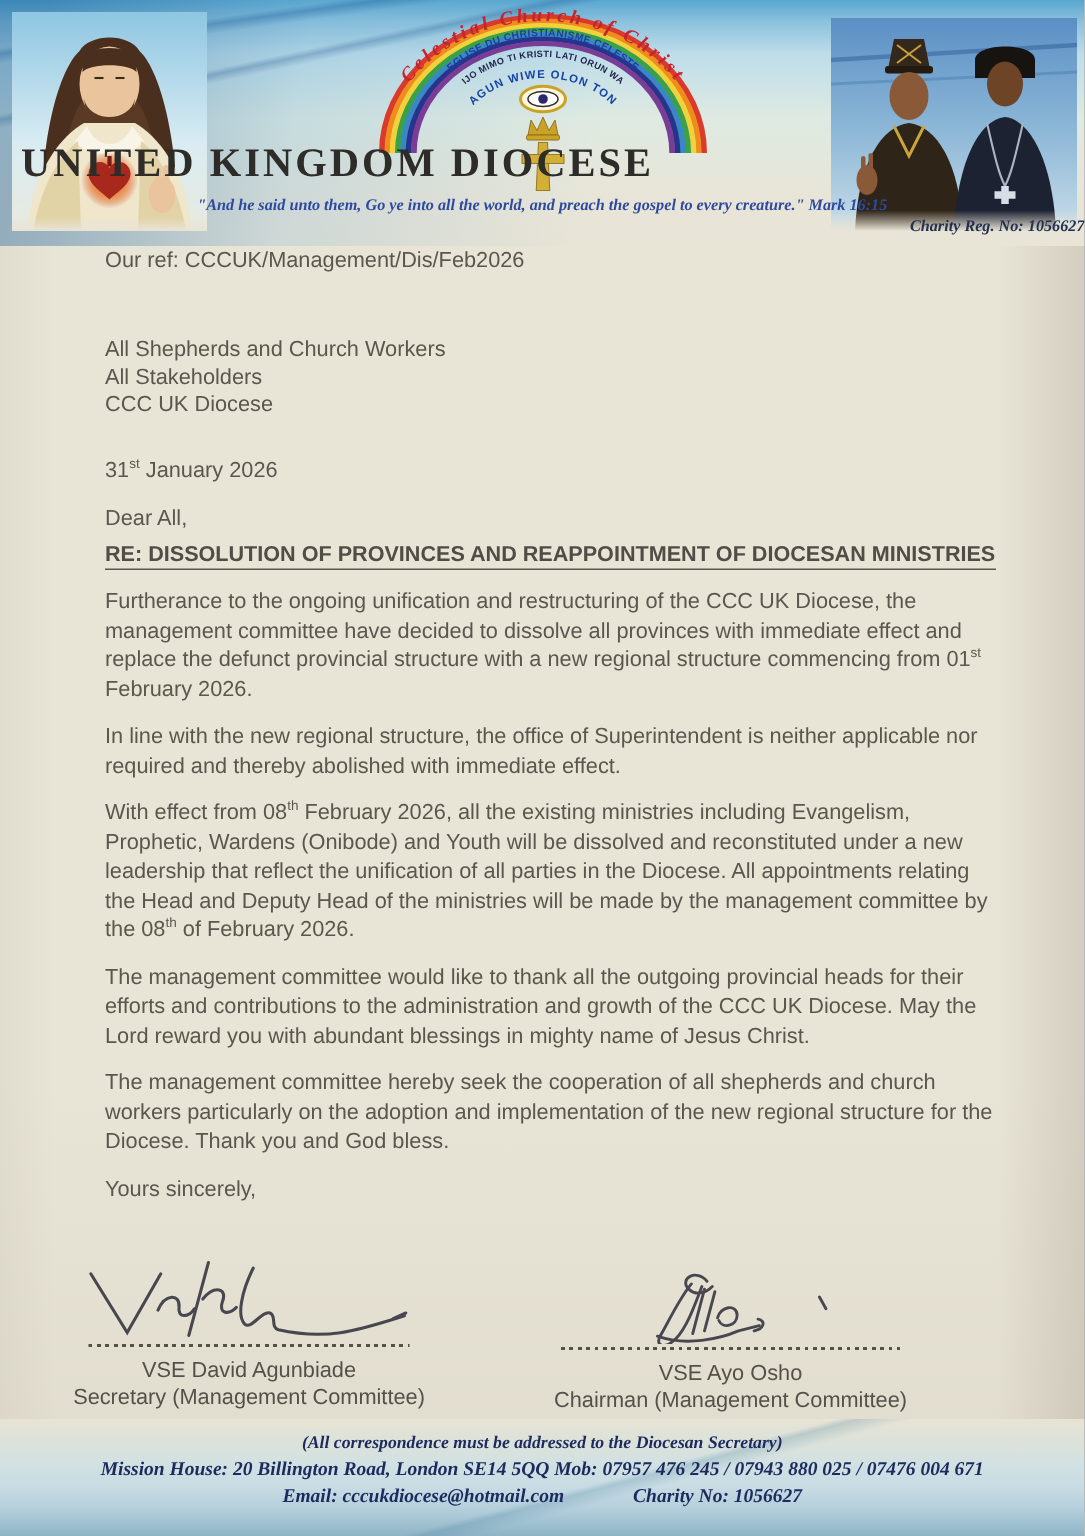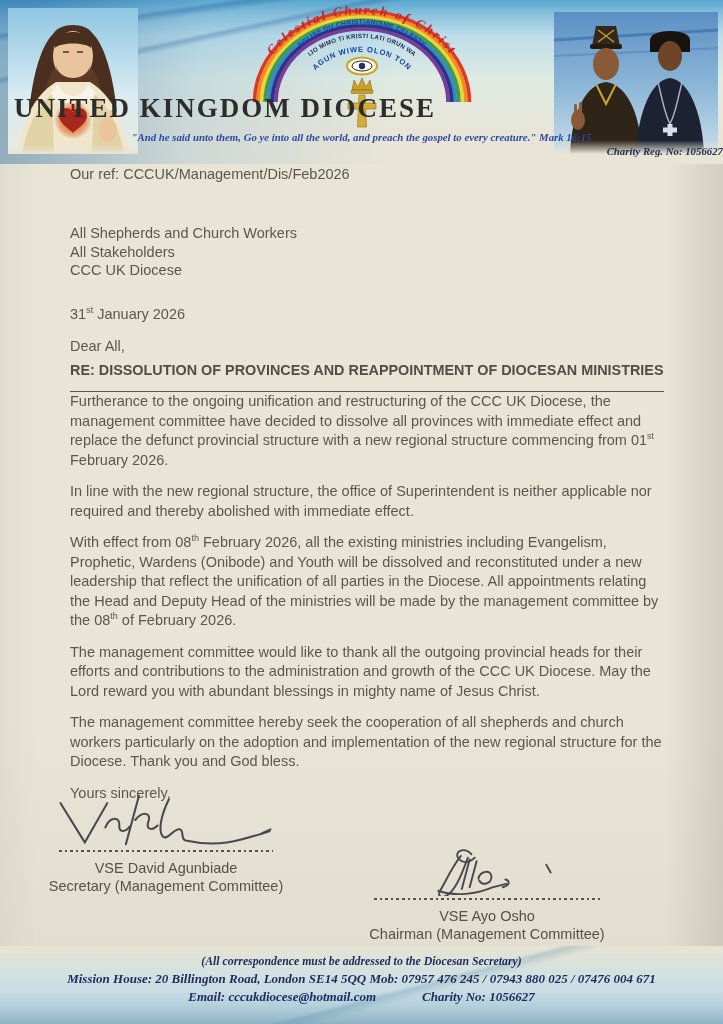--- a/index.html
+++ b/index.html
@@ -40,29 +40,29 @@
   .hdr-charity{
     position:absolute; top:145px; left:0; width:100%; text-align:right;
     font:italic 700 10.8px "Liberation Serif", serif; color:#23304f;
   }
   
   .ref-line{position:absolute; left:70px; top:166px; font-size:14.5px;}
   .recipients{position:absolute; left:70px; top:224px; font-size:14.5px; line-height:18.6px;}
   .date-line{position:absolute; left:70px; top:306px; font-size:14.5px;}
   .salutation{position:absolute; left:70px; top:338px; font-size:14.5px;}
   .subject{position:absolute; left:70px; top:362px; font-size:14.4px; font-weight:700; color:#514d46;}
-  .subject span{border-bottom:1.5px solid #5b574f; padding-bottom:13px;}
+  .subject span{border-bottom:1.5px solid #5b574f; padding-bottom:1px;}
   .letter-body{position:absolute; left:70px; top:392px; width:596px; font-size:14.5px; line-height:19.5px;}
   .letter-body p{margin:0 0 12px 0;}
   .letter-body p.first{margin-bottom:19px;}
   .closing{margin-top:19px;}
   sup{font-size:9px; line-height:0;}
   
   .sig-block{position:absolute; text-align:center;}
-  .sig-left{left:38px; top:792px; width:256px;}
+  .sig-left{left:38px; top:838px; width:256px;}
   .sig-right{left:362px; top:842px; width:250px;}
   .sig-ink{display:block; margin:0 auto;}
   .dotline{height:2px; margin:2px auto 8px auto;
     background:repeating-linear-gradient(90deg,#55514a 0 2.6px, rgba(0,0,0,0) 2.6px 5.6px);}
   .sig-left .dotline{width:214px;}
   .sig-right .dotline{width:226px;}
   .sig-name{font-size:14.5px; color:#55514a;}
   .sig-role{font-size:14.5px; color:#55514a; margin-top:2px;}
   
   .footer{

